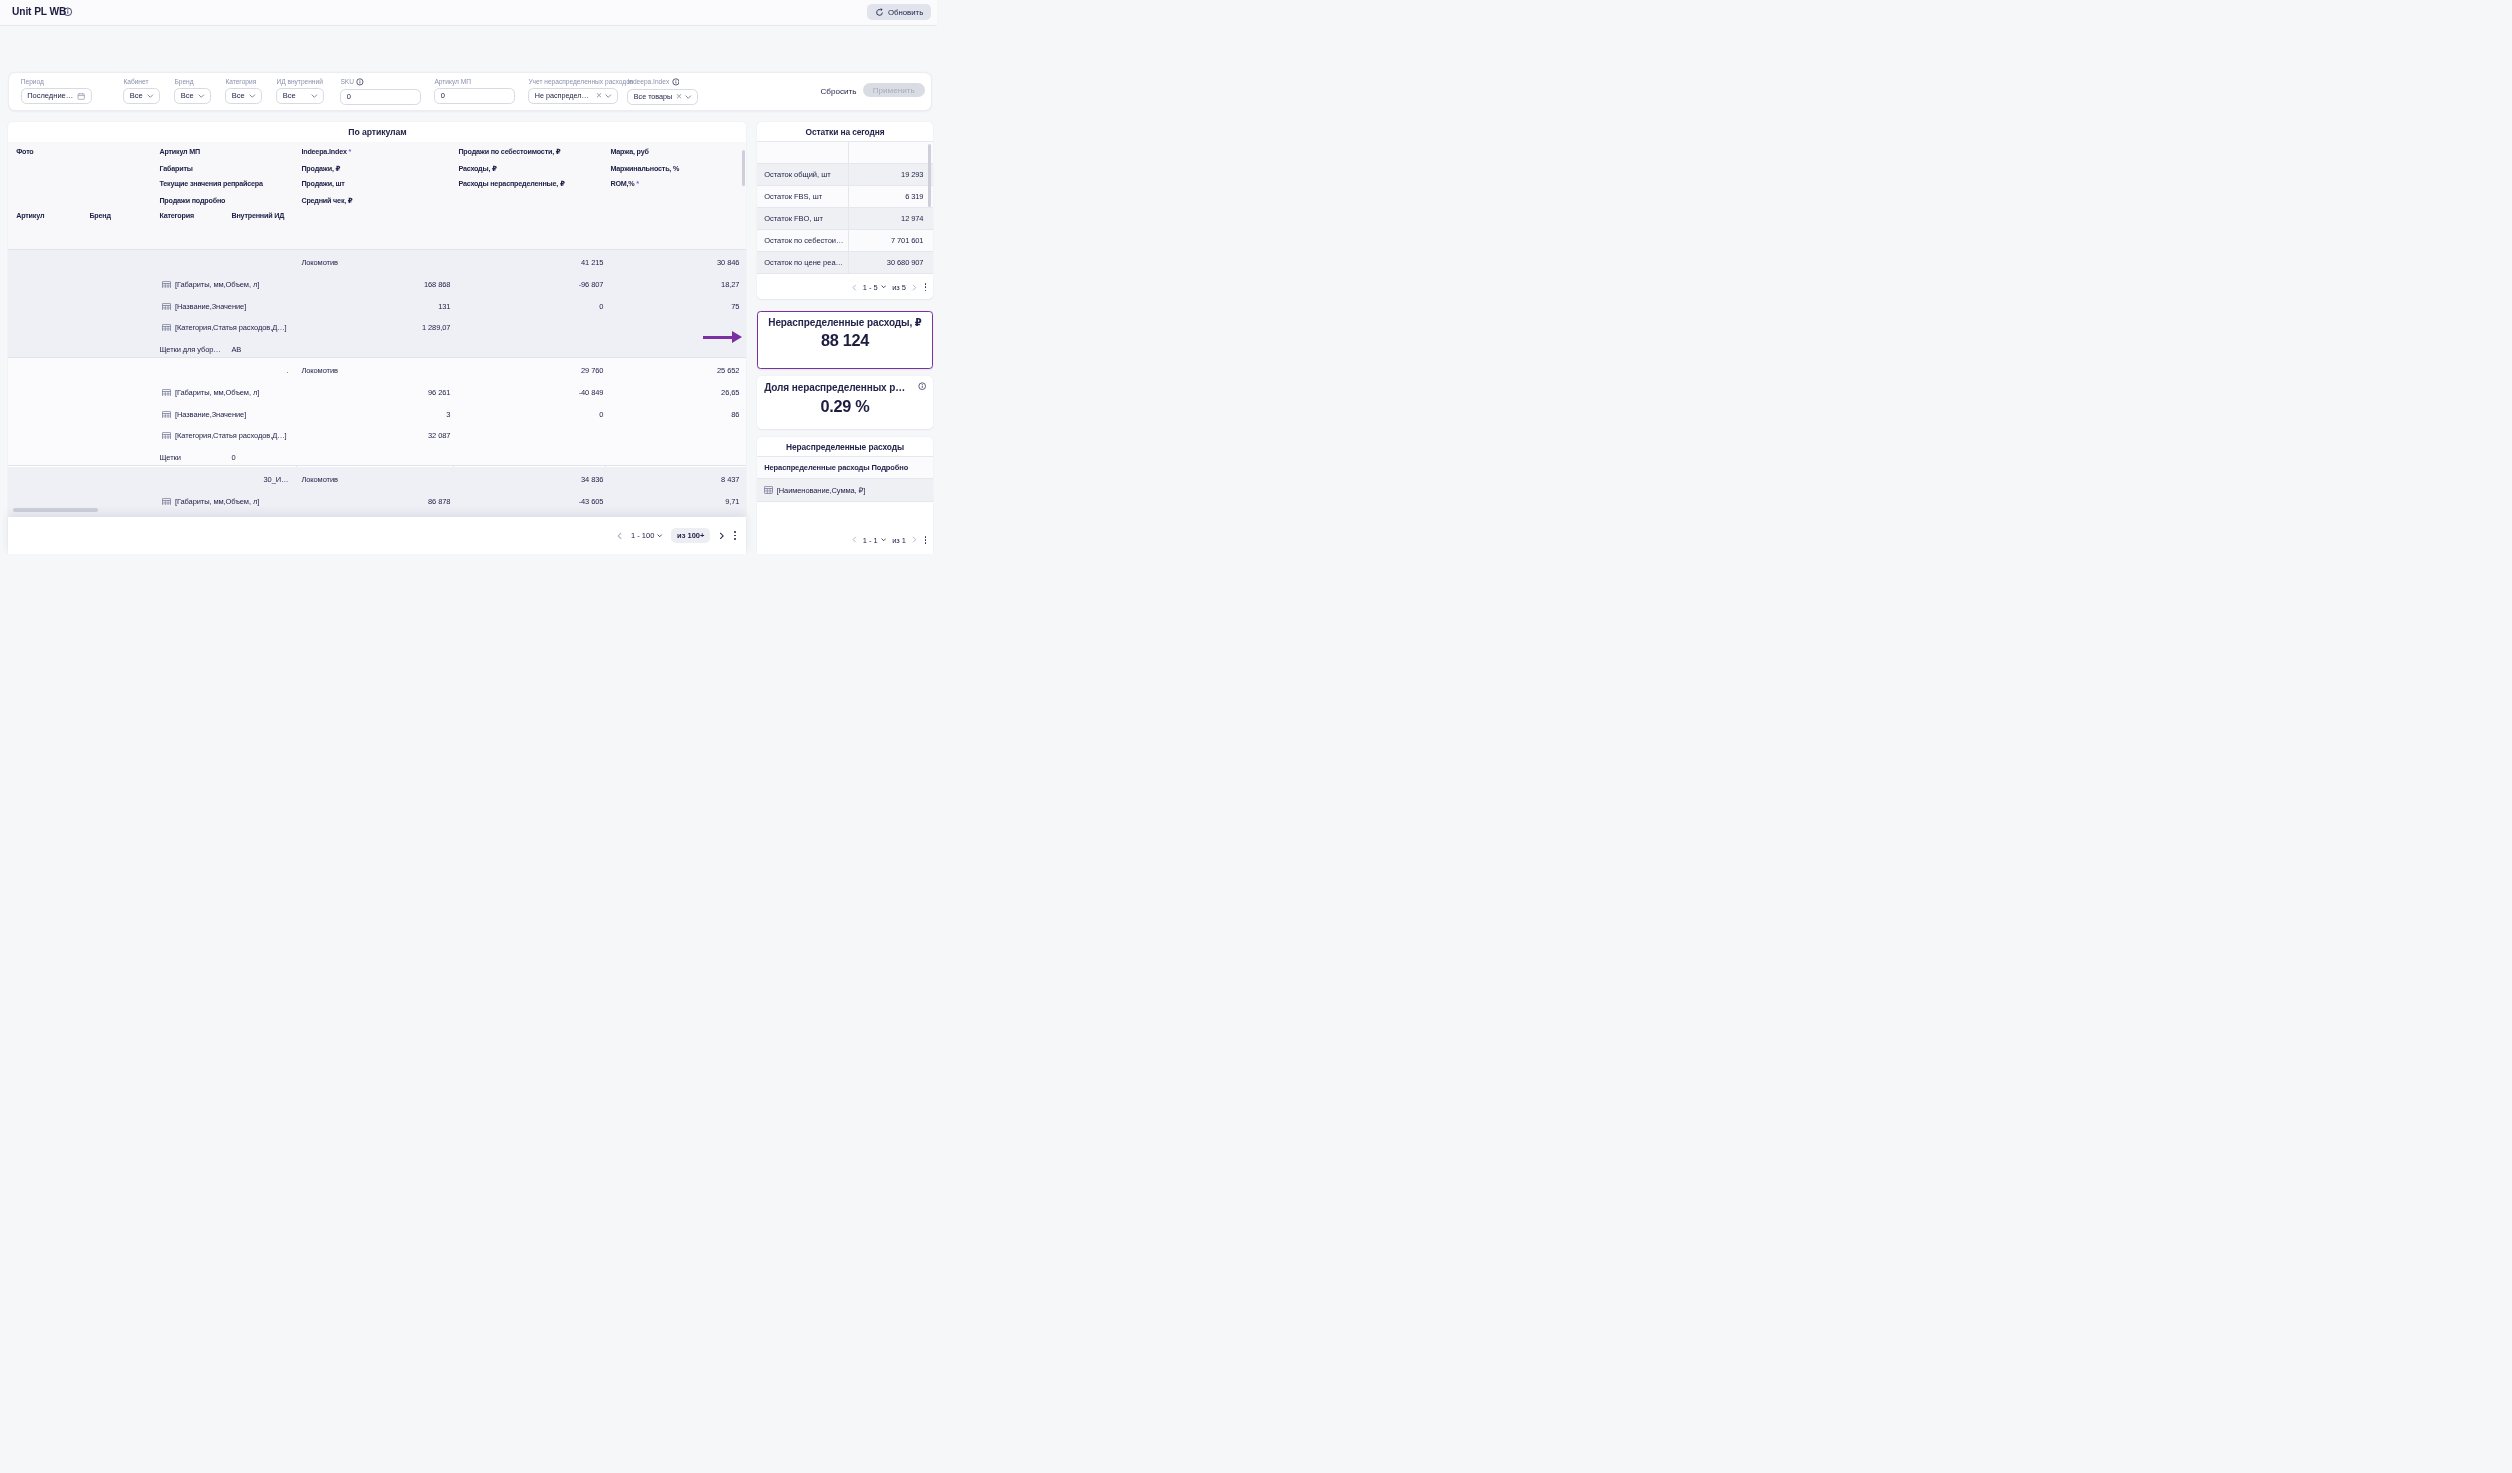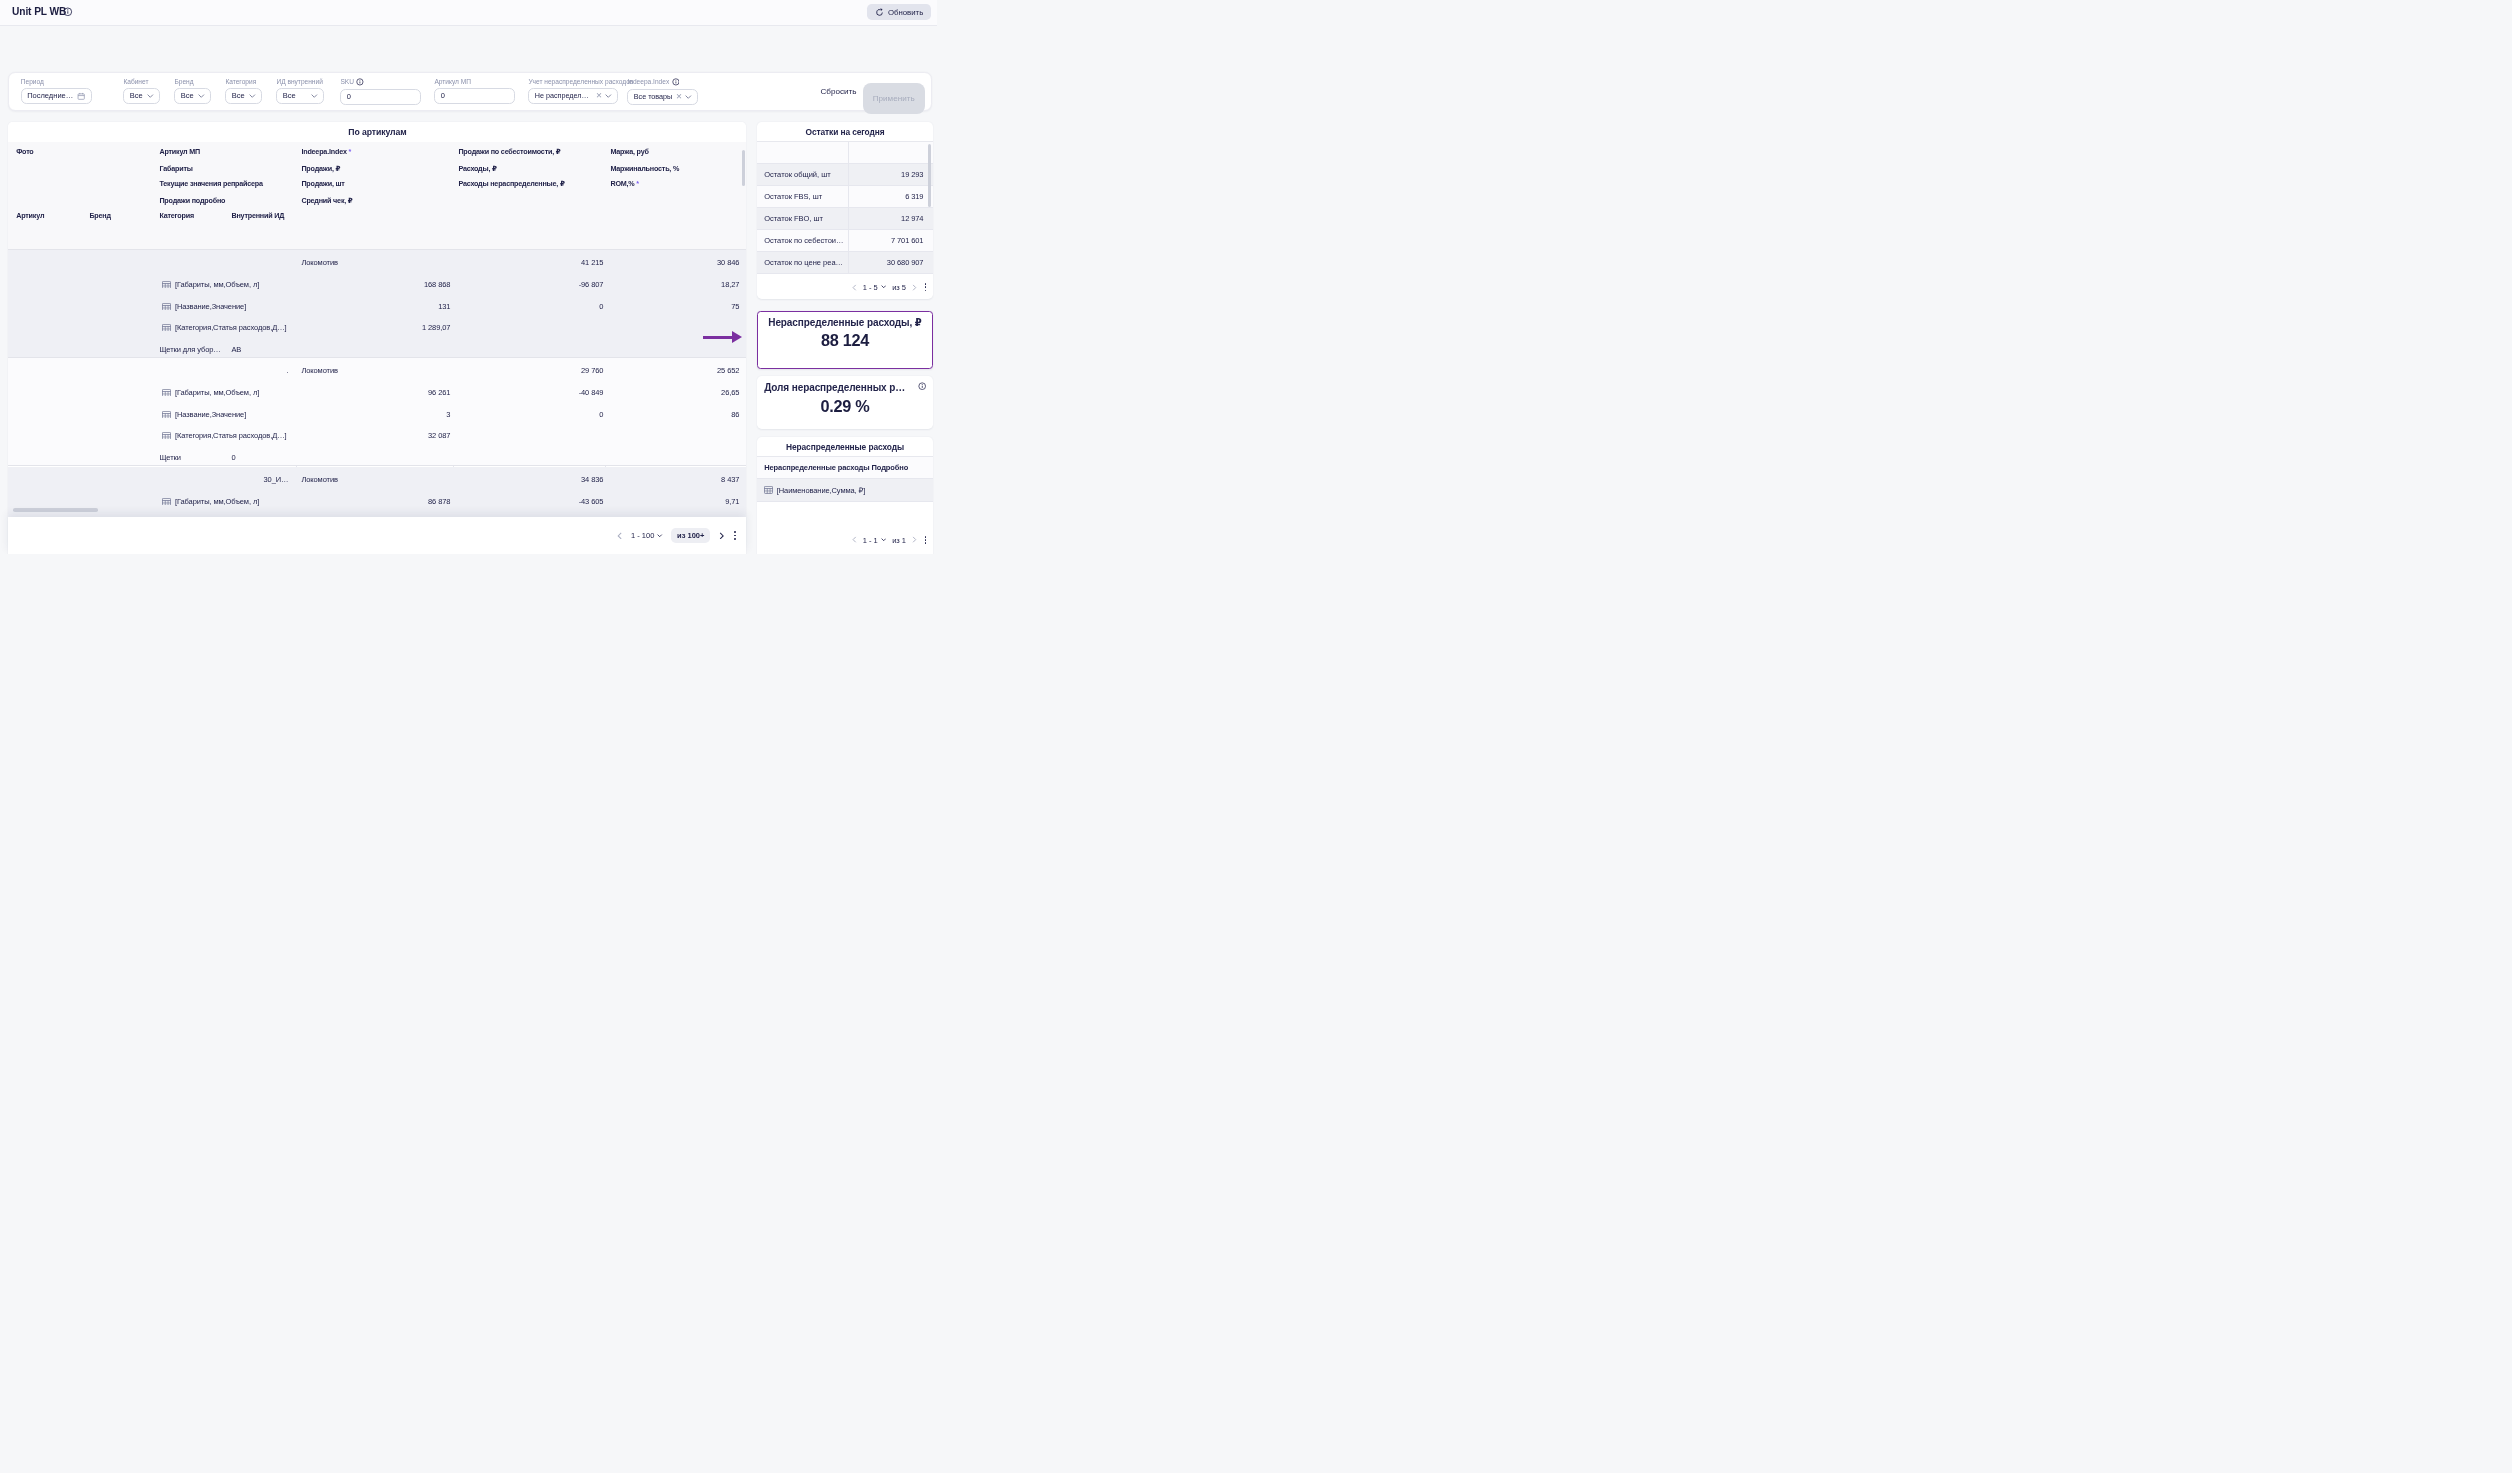--- a/index.html
+++ b/index.html
@@ -12,21 +12,21 @@
   #title-info{position:absolute;left:63px;top:6.6px;}
   #refresh-btn{position:absolute;right:6px;top:4.2px;height:16.3px;display:flex;align-items:center;gap:4.2px;background:#e2e4ed;border:none;border-radius:4.8px;padding:0 7.8px;font-size:7.8px;color:#23244b;font-family:inherit;cursor:pointer;}
   
   #filterbar{position:absolute;left:8.4px;top:72px;width:922px;height:37px;background:#ffffff;border:0.6px solid #ececf2;border-radius:7.2px;box-shadow:0 0.6px 1.8px rgba(30,34,72,0.05);}
   .f-field{position:absolute;top:4.8px;}
   .f-label{font-size:6.6px;color:#8a90ab;margin-bottom:3px;white-space:nowrap;display:flex;align-items:center;gap:2.4px;}
   .f-input{height:16.3px;border:0.6px solid #d7dae3;border-radius:5.4px;background:#fff;display:flex;align-items:center;justify-content:space-between;gap:3.6px;padding:0 5.4px;font-size:7.5px;color:#23244b;box-sizing:border-box;cursor:pointer;}
   .f-input .val{overflow:hidden;text-overflow:ellipsis;white-space:nowrap;}
   .xmark{color:#9aa0b5;font-size:7.8px;line-height:1;}
   #reset-btn{position:absolute;right:69px;top:12.6px;background:none;border:none;font-size:8.1px;font-weight:500;color:#23244b;font-family:inherit;cursor:pointer;}
-  #apply-btn{position:absolute;right:6.6px;top:10.2px;height:31px;padding:0 10.2px;background:#d9dce3;color:#a7acbd;border:none;border-radius:8px;font-size:8.1px;font-family:inherit;}
+  #apply-btn{position:absolute;right:6.6px;top:10.2px;height:14px;padding:0 10.2px;background:#d9dce3;color:#a7acbd;border:none;border-radius:8px;font-size:8.1px;font-family:inherit;}
   
   #table-card{position:absolute;left:8.4px;top:122px;width:738px;height:432px;background:#fff;border-radius:4.8px 4.8px 0 0;box-shadow:0 0.6px 1.8px rgba(30,34,72,0.08);overflow:hidden;}
   #table-title{position:absolute;left:0;top:0;width:100%;height:20px;display:flex;align-items:center;justify-content:center;font-size:8.7px;font-weight:700;letter-spacing:-0.1px;border-bottom:0.6px solid #e7e8ee;background:#fff;}
   #thead{position:absolute;left:0;top:20px;width:100%;height:107px;background:#f8f8fa;border-bottom:0.6px solid #e3e4ea;}
   .h-lab{position:absolute;font-size:7.2px;font-weight:700;letter-spacing:-0.2px;color:#22234a;white-space:nowrap;}
   .hl1{top:5.4px;}.hl2{top:22px;}.hl3{top:37px;}.hl4{top:54px;}.hl5{top:69px;}
   .star{color:#7a5cf0;margin-left:1.8px;font-weight:700;}
   .vline{position:absolute;top:20px;bottom:39px;width:0.6px;background:#e6e7ee;}
   .trow{position:absolute;left:0;width:100%;height:108px;border-bottom:0.6px solid #e3e4ea;box-sizing:border-box;}
   .row-a{background:#eff0f5;}

